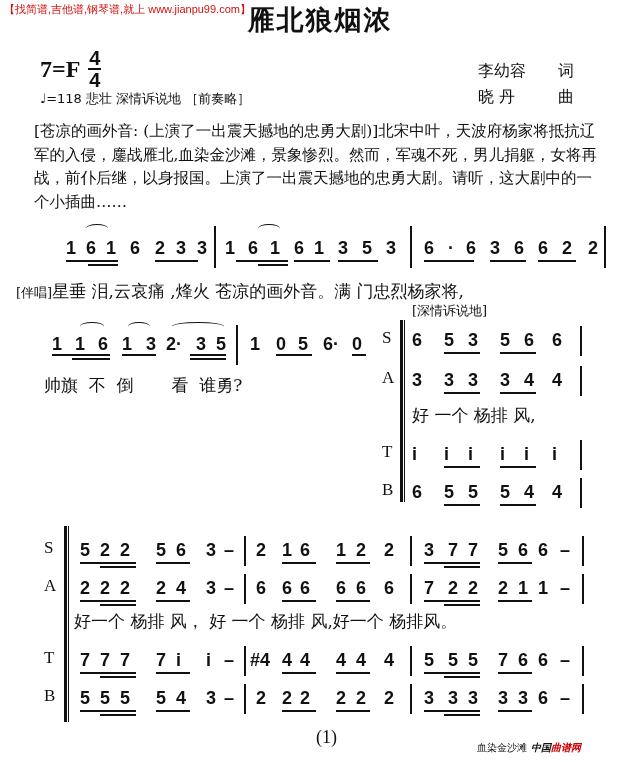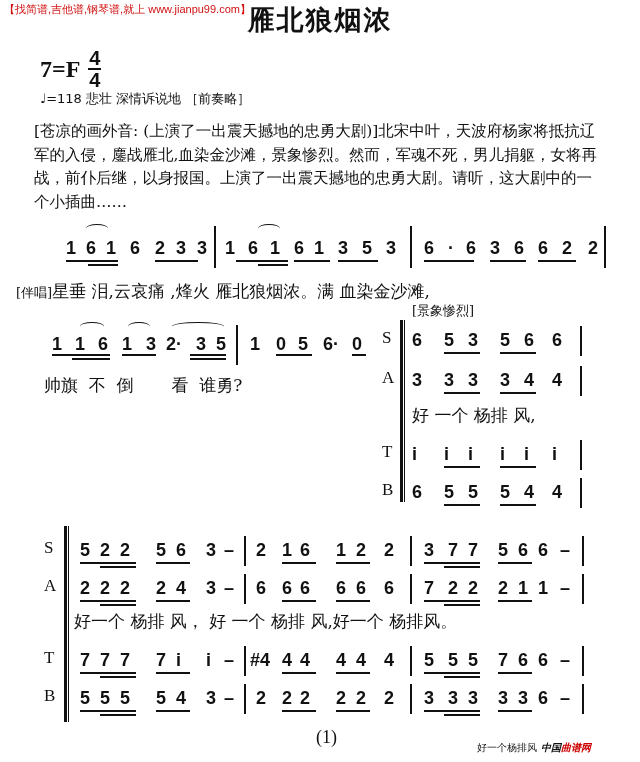--- a/index.html
+++ b/index.html
@@ -35,20 +35,28 @@
 <div class="abs key">
   <span>7=F</span>
   <span class="frac">
     <span class="num">4</span>
     <span>4</span>
   </span>
 </div>
 <div class="abs tempo">♩=118 悲壮 深情诉说地 ［前奏略］</div>
 
 <div class="abs credits">
+  <div class="row">
+      <span>李幼容</span>
+      <span>词</span>
+    </div>
+  <div class="row">
+      <span>晓 丹</span>
+      <span>曲</span>
+    </div>
 </div>
 
 <div class="abs intro">[苍凉的画外音: (上演了一出震天撼地的忠勇大剧)]北宋中叶，天波府杨家将抵抗辽军的入侵，鏖战雁北,血染金沙滩，景象惨烈。然而，军魂不死，男儿捐躯，女将再战，前仆后继，以身报国。上演了一出震天撼地的忠勇大剧。请听，这大剧中的一个小插曲……</div>
 
 <div id="sys1">
     <span class="abs jp" style="left: 66px; top: 238px;">1</span>
     <span class="abs jp" style="left: 86px; top: 238px;">6</span>
     <span class="abs jp" style="left: 106px; top: 238px;">1</span>
     <span class="abs jp" style="left: 130px; top: 238px;">6</span>
     <span class="abs jp" style="left: 155px; top: 238px;">2</span>
@@ -80,21 +88,21 @@
     <div class="ul" style="left: 258px; width: 30px; top: 264px;"></div>
     <div class="ul" style="left: 294px; width: 36px; top: 260px;"></div>
     <div class="ul" style="left: 338px; width: 40px; top: 260px;"></div>
     <div class="ul" style="left: 424px; width: 50px; top: 260px;"></div>
     <div class="ul" style="left: 490px; width: 36px; top: 260px;"></div>
     <div class="ul" style="left: 538px; width: 38px; top: 260px;"></div>
     <div class="slur" style="left: 86px; top: 224px; width: 22px; height: 8px;"></div>
     <div class="slur" style="left: 258px; top: 224px; width: 22px; height: 8px;"></div>
   </div>
 <div class="abs lyr" style="left:16px;top:280px;">
-  <span style="font-size:13px">[伴唱]</span><span>星垂    泪,云哀痛 ,烽火   雁北狼烟浓。满 血染金沙滩,</span>
+  <span style="font-size:13px">[伴唱]</span><span>星垂    泪,云哀痛 ,烽火   苍凉的画外音。满 门忠烈杨家将,</span>
 </div>
 
 <div id="sys2">
     <span class="abs jp" style="left: 52px; top: 334px;">1</span>
     <span class="abs jp" style="left: 75px; top: 334px;">1</span>
     <span class="abs jp" style="left: 98px; top: 334px;">6</span>
     <span class="abs jp" style="left: 122px; top: 334px;">1</span>
     <span class="abs jp" style="left: 146px; top: 334px;">3</span>
     <span class="abs jp" style="left: 166px; top: 334px;">2·</span>
     <span class="abs jp" style="left: 196px; top: 334px;">3</span>
@@ -110,21 +118,21 @@
     <div class="ul" style="left: 122px; width: 34px; top: 354px;"></div>
     <div class="ul" style="left: 190px; width: 36px; top: 354px;"></div>
     <div class="ul" style="left: 190px; width: 36px; top: 358px;"></div>
     <div class="ul" style="left: 276px; width: 36px; top: 354px;"></div>
     <div class="ul" style="left: 352px; width: 14px; top: 354px;"></div>
     <div class="slur" style="left: 80px; top: 322px; width: 24px; height: 8px;"></div>
     <div class="slur" style="left: 128px; top: 322px; width: 22px; height: 8px;"></div>
     <div class="slur" style="left: 172px; top: 322px; width: 52px; height: 8px;"></div>
   </div>
 <div class="abs lyr" style="left:44px;top:374px;white-space:pre">帅旗  不  倒       看  谁勇?</div>
-<div class="abs" style="left:412px;top:302px;font-size:13px">[景象惨烈]</div>
+<div class="abs" style="left:412px;top:302px;font-size:13px">[深情诉说地]</div>
 <div id="chor1">
     <div class="brace" style="left: 400px; top: 320px; height: 182px;"></div>
     <div class="brace" style="left: 404px; top: 320px; height: 182px; border-left-width: 1px;"></div>
     <span class="lbl" style="left: 382px; top: 328px;">S</span>
     <span class="abs jp" style="left: 412px; top: 330px;">6</span>
     <span class="abs jp" style="left: 444px; top: 330px;">5</span>
     <span class="abs jp" style="left: 468px; top: 330px;">3</span>
     <span class="abs jp" style="left: 500px; top: 330px;">5</span>
     <span class="abs jp" style="left: 524px; top: 330px;">6</span>
     <span class="abs jp" style="left: 552px; top: 330px;">6</span>
@@ -293,15 +301,15 @@
     <div class="ul" style="left: 444px; width: 36px; top: 714px;"></div>
     <div class="ul" style="left: 498px; width: 34px; top: 710px;"></div>
     <div class="barline" style="left: 244px; top: 684px; height: 30px;"></div>
     <div class="barline" style="left: 410px; top: 684px; height: 30px;"></div>
     <div class="barline" style="left: 582px; top: 684px; height: 30px;"></div>
   </div>
 <div class="abs lyr" style="left:74px;top:610px">好一个 杨排 风， 好 一个 杨排 风,好一个 杨排风。</div>
 
 <div class="abs page">(1)</div>
 <div class="abs upload">
-  <span>好一个杨排风</span>
+  <span>血染金沙滩</span>
   <span class="logo"><b>中国</b><span>曲谱网</span></span>
 </div>
 
 </body></html>

